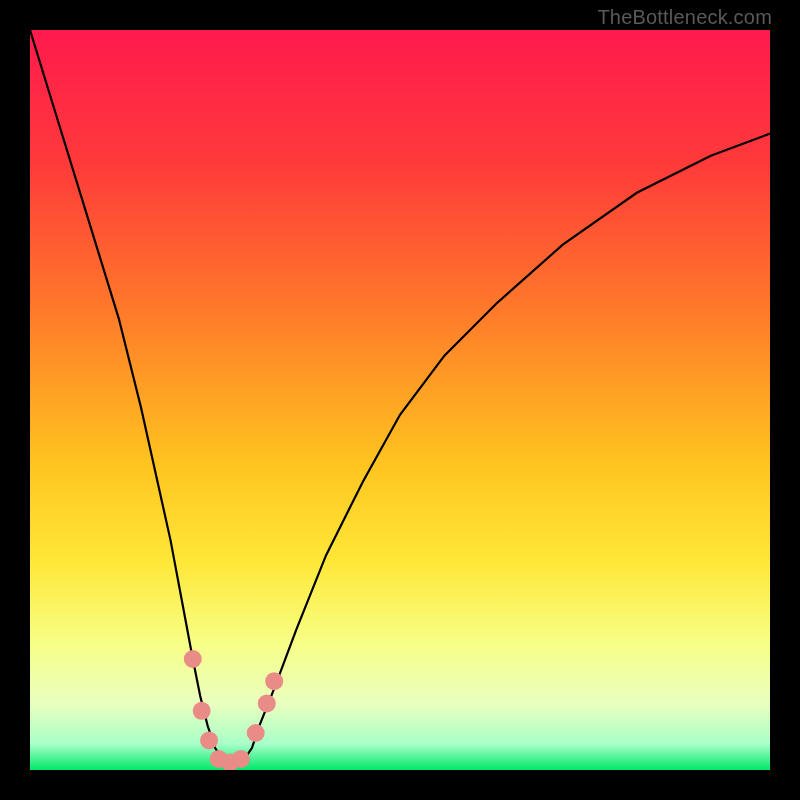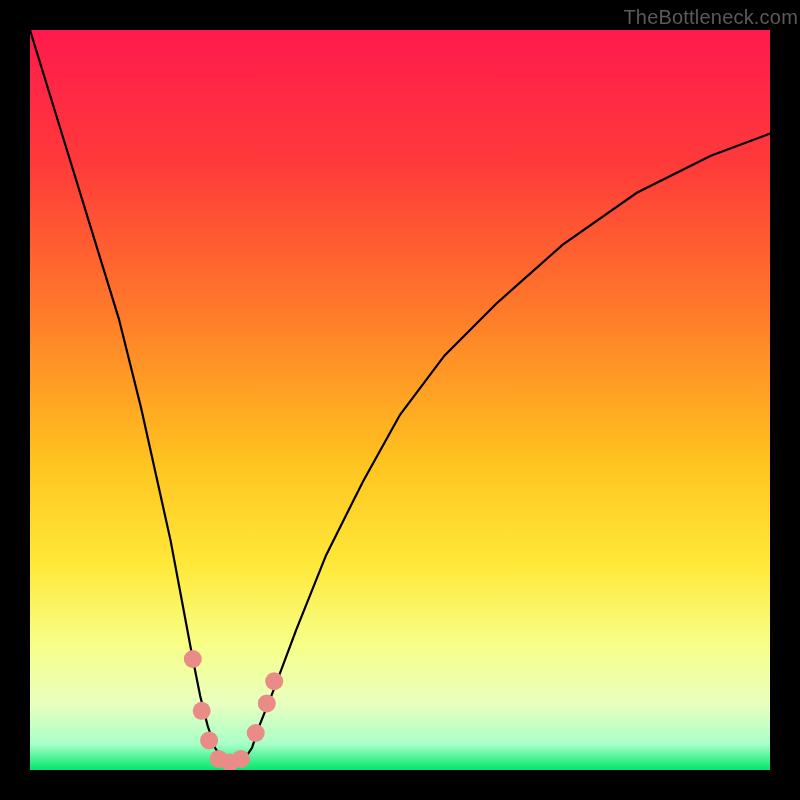--- a/index.html
+++ b/index.html
@@ -22,21 +22,21 @@
   .plot-area {
     position: absolute;
     left: 0;
     top: 0;
     width: 740px;
     height: 740px;
   }
   .watermark {
     position: absolute;
     top: 6px;
-    right: 2px;
+    right: 28px;
     font-size: 20px;
     color: #5a5a5a;
     font-weight: 500;
     letter-spacing: 0.2px;
     user-select: none;
   }
   svg {
     display: block;
   }
 </style>

